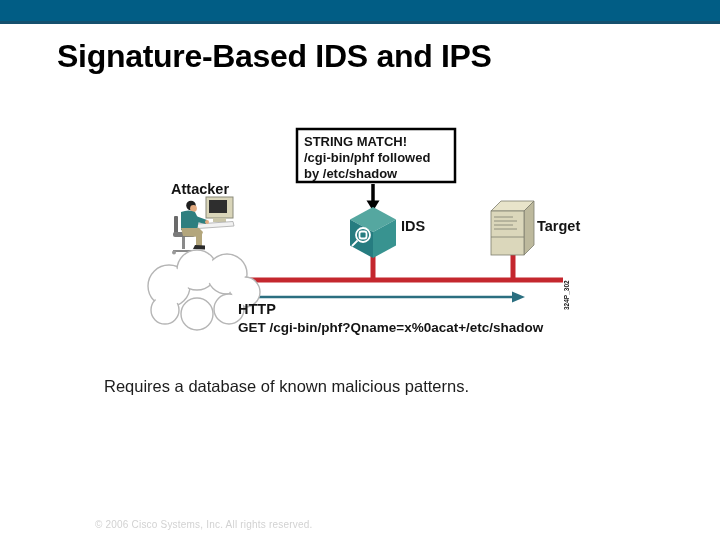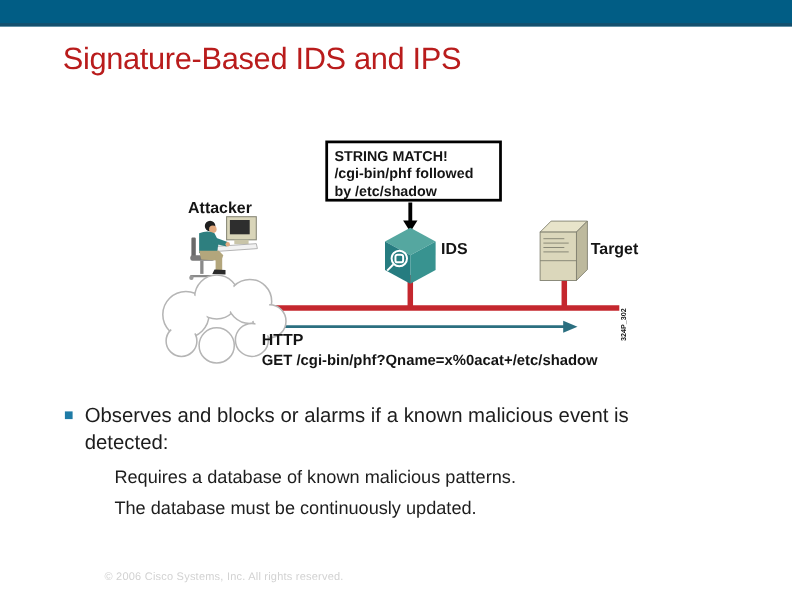--- a/index.html
+++ b/index.html
@@ -6,21 +6,21 @@
   body{
     width:720px;height:540px;position:relative;overflow:hidden;
     background:#ffffff;font-family:"Liberation Sans",sans-serif;
   }
   .topbar{
     position:absolute;left:0;top:0;width:720px;height:21px;
     background:#015d85;border-bottom:3px solid #14506e;
   }
   .title{
     position:absolute;left:57px;top:38px;
-    font-size:28px;font-weight:normal;color:#b91c1c;letter-spacing:-0.3px;
+    font-size:32px;font-weight:bold;color:#000000;letter-spacing:-0.3px;
     white-space:nowrap;
   }
   .diagram{
     position:absolute;left:135px;top:120px;width:460px;height:222px;
   }
   .diagram text{font-family:"Liberation Sans",sans-serif;font-weight:bold;fill:#141414}
   .bullets{
     position:absolute;left:57px;top:366px;width:610px;color:#1d1d1d;
   }
   .b-row{display:flex}
@@ -132,21 +132,16 @@
 
   <text x="36" y="74" font-size="14.5">Attacker</text>
   <text x="266" y="111" font-size="14.5">IDS</text>
   <text x="402" y="111" font-size="14.5">Target</text>
   <text x="103" y="194" font-size="14.5">HTTP</text>
   <text x="103" y="212" font-size="13.5">GET /cgi-bin/phf?Qname=x%0acat+/etc/shadow</text>
   <text x="434" y="190" font-size="6.5" font-weight="normal" fill="#555555" transform="rotate(-90 434 190)">324P_302</text>
 </svg>
 
 <div class="bullets">
-  <div class="b-row">
-    <span class="b-sq"></span>
-    <span class="b-text">Observes and blocks or alarms if a known malicious event is detected:</span>
-  </div>
   <div class="sub sub-1">Requires a database of known malicious patterns.</div>
-  <div class="sub sub-2">The database must be continuously updated.</div>
 </div>
 
 <div class="copyright">© 2006 Cisco Systems, Inc. All rights reserved.</div>
 
 </body></html>

